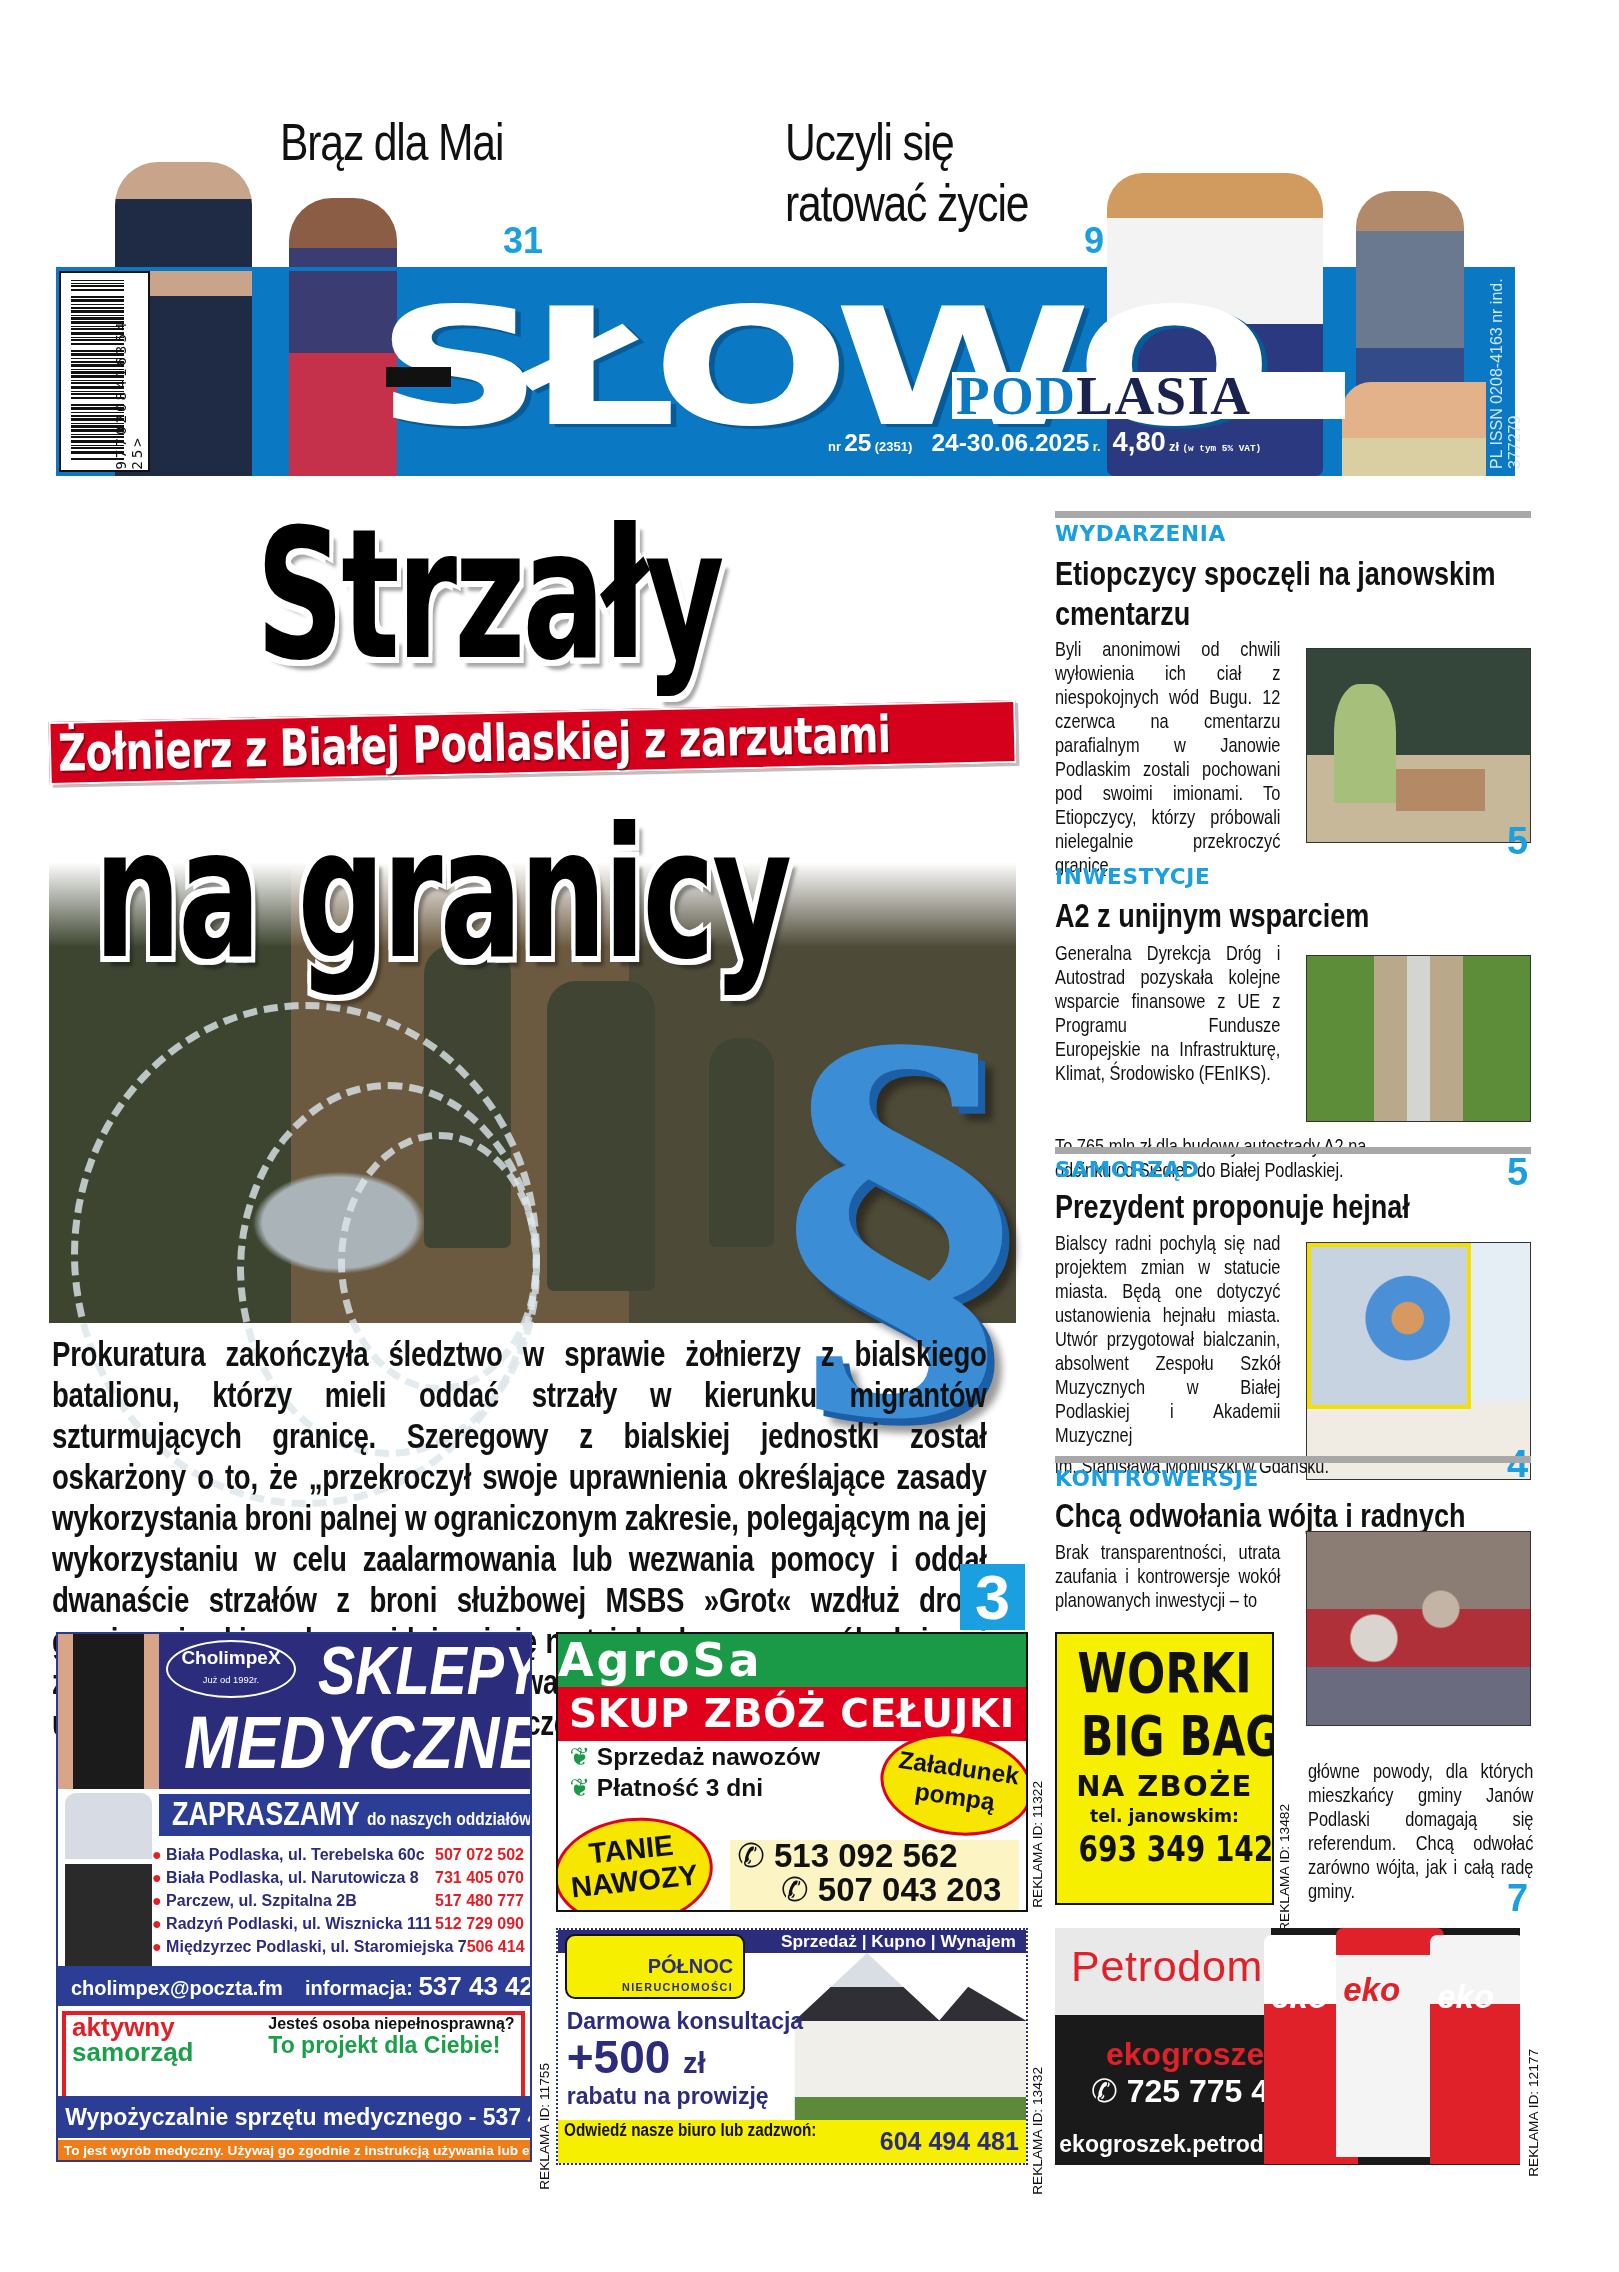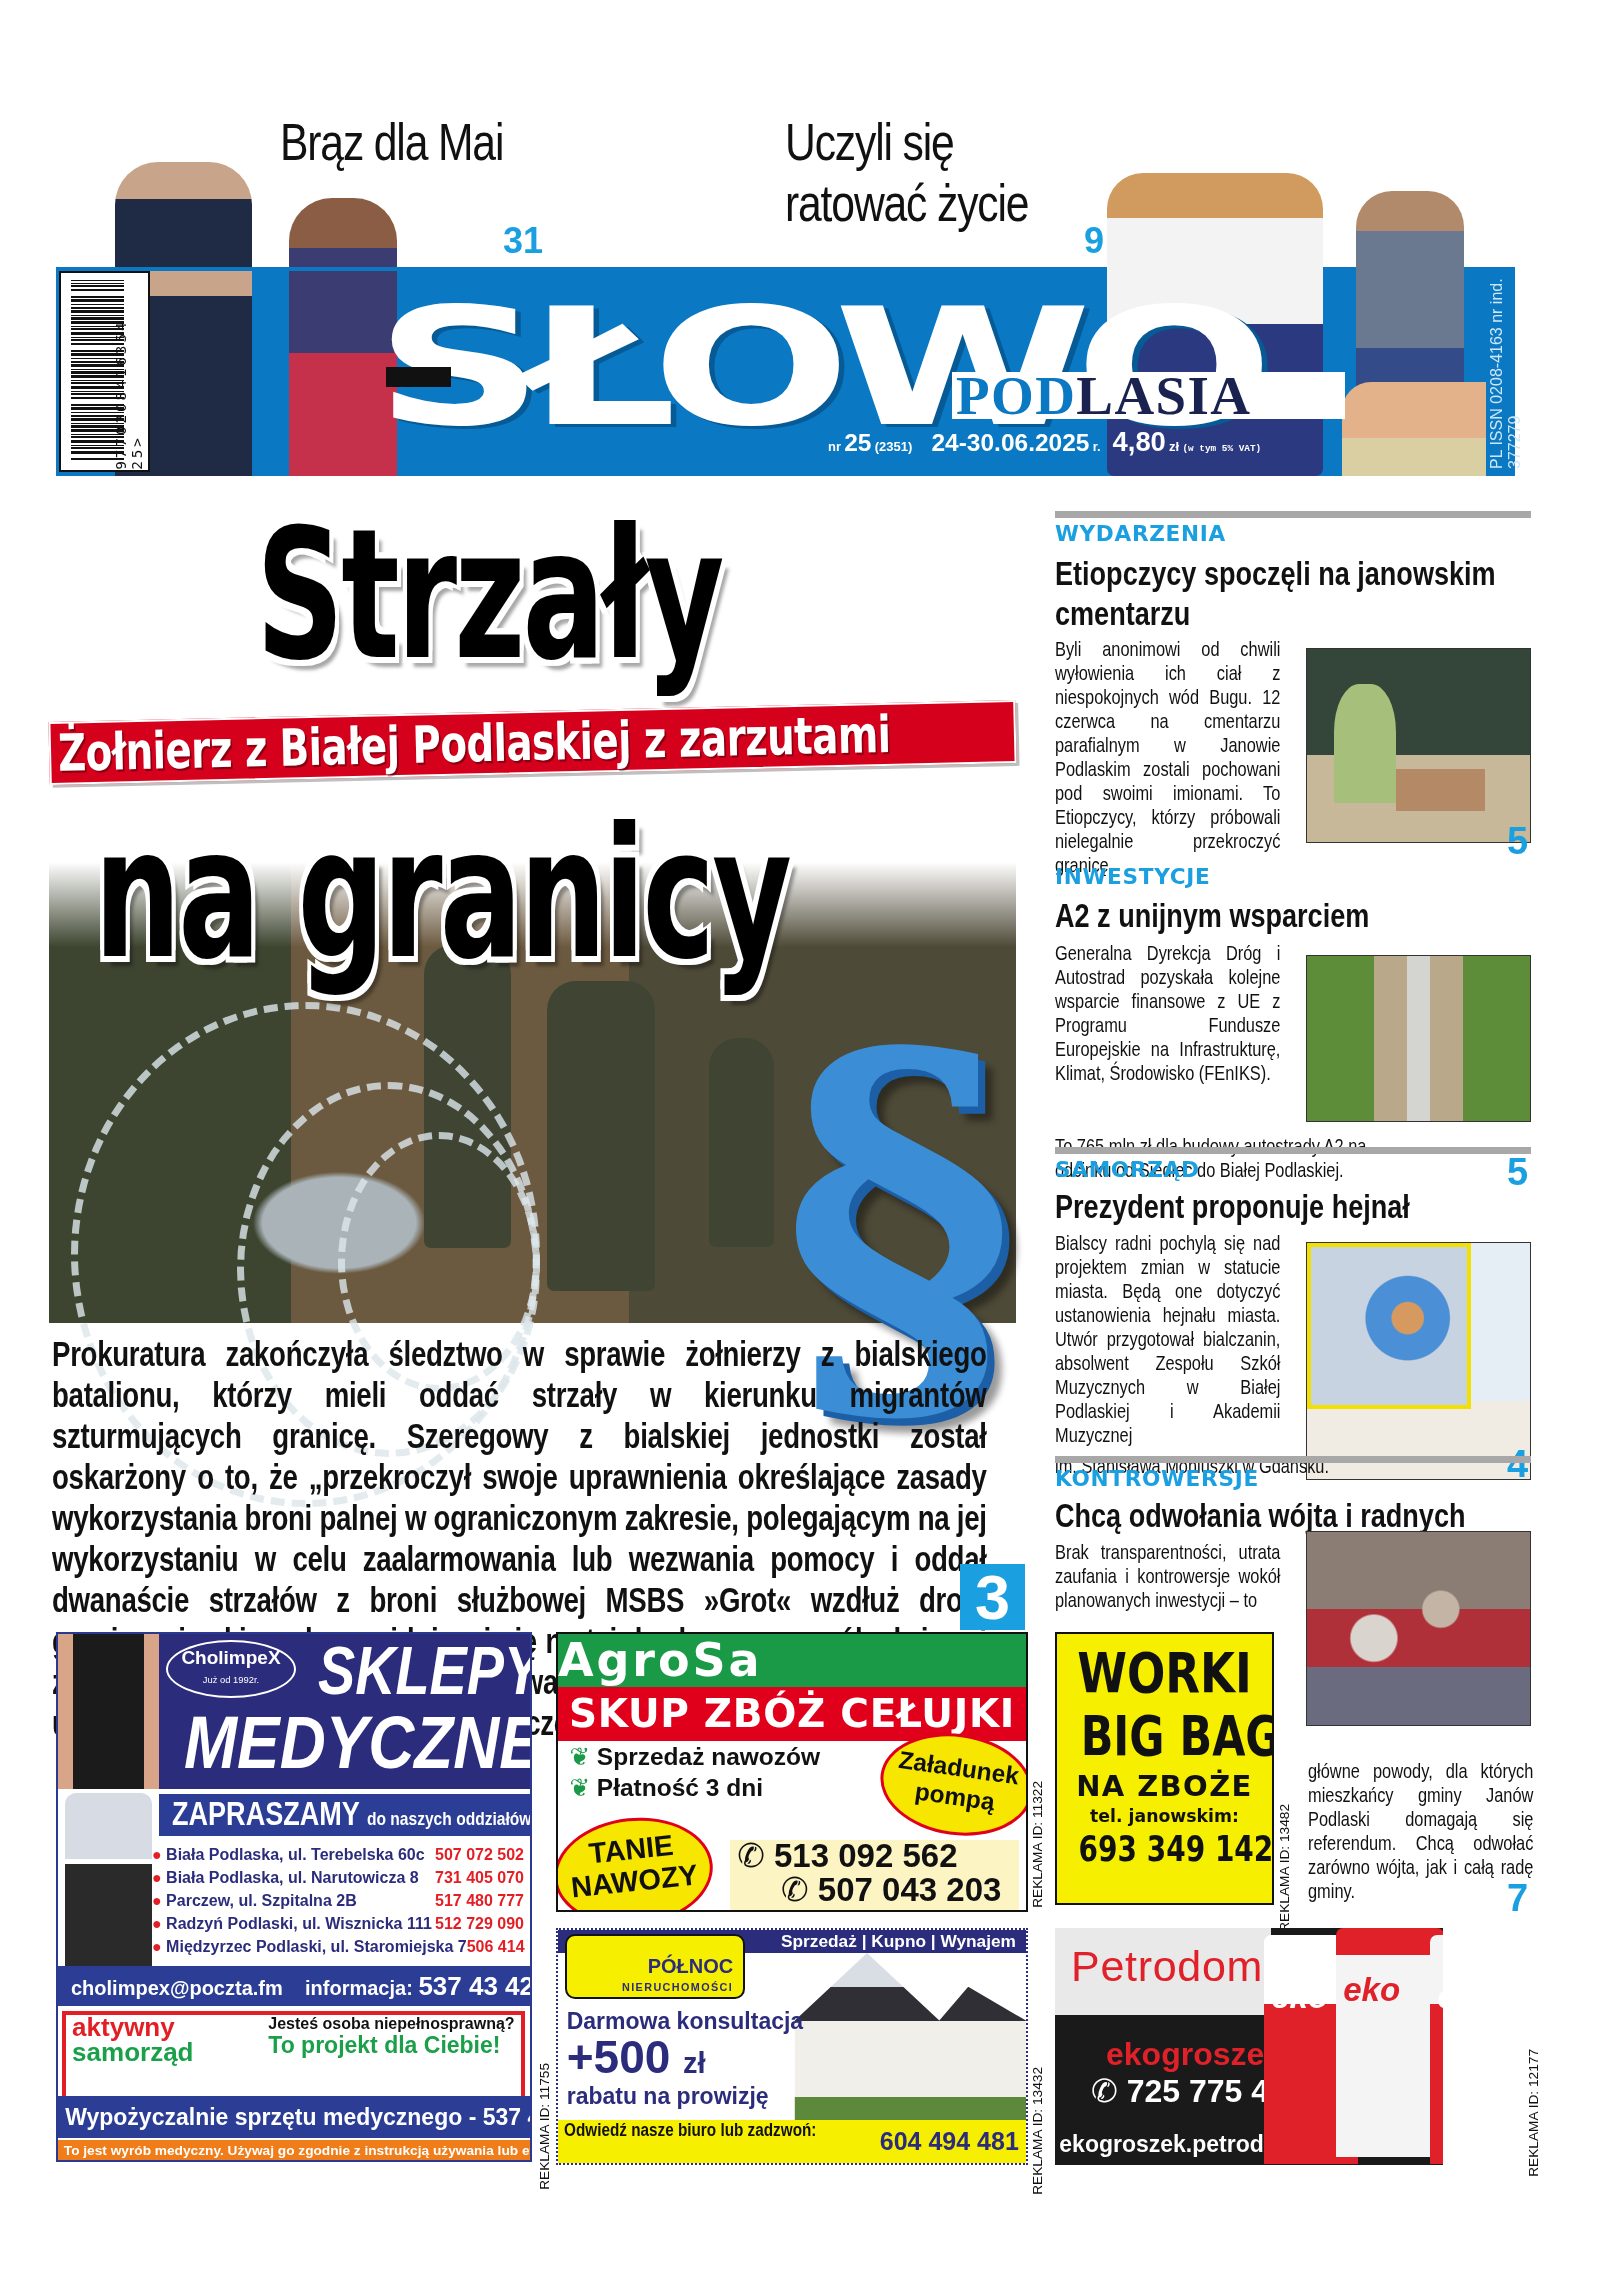--- a/index.html
+++ b/index.html
@@ -128,21 +128,21 @@
   .poln-house { position: absolute; right: 0; top: 23px; width: 289px; height: 169px; background: linear-gradient(180deg, #d9dee4 0 20%, #2f2f35 20% 40%, #f1efea 40% 85%, #5d8a3a 85% 100%); clip-path: polygon(20% 100%, 20% 40%, 45% 0, 70% 40%, 80% 20%, 100% 40%, 100% 100%); }
   .poln-t1 { position: absolute; left: 8.7px; top: 78px; font-size: 23px; font-weight: 700; color: #2c2c7d; white-space: nowrap; }
   .poln-t2 { position: absolute; left: 8.7px; top: 101px; font-size: 46px; font-weight: 900; color: #2c2c7d; white-space: nowrap; line-height: 52px; }
   .poln-t2 small { font-size: 29px; }
   .poln-t3 { position: absolute; left: 8.7px; top: 153px; font-size: 23px; font-weight: 700; color: #2c2c7d; white-space: nowrap; }
   .poln-foot { position: absolute; left: 0; bottom: 0; width: 100%; height: 43px; background: #f6ef00; white-space: nowrap; padding-left: 5.8px; }
   .poln-foot-lbl { font-size: 18px; font-weight: 900; color: #111; vertical-align: middle; transform: scaleX(0.85); display: inline-block; transform-origin: left center; }
   .poln-foot-tel { font-size: 25px; font-weight: 900; color: #2c2c7d; vertical-align: middle; line-height: 43px; position: absolute; right: 7.2px; }
 
   
-  .ad-petro { left: 1055px; top: 1928px; width: 388px; height: 237px; background: #1a1a1a; }
+  .ad-petro { left: 1055px; top: 1928px; width: 465px; height: 237px; background: #1a1a1a; }
   .petro-top { position: absolute; left: 0; top: 0; width: 216px; height: 87px; background: #e9e9e9; }
   .petro-logo { position: absolute; left: 16px; top: 14.4px; font-size: 43px; color: #e0212a; font-weight: 400; letter-spacing: 0.7px; white-space: nowrap; }
   .petro-eko { position: absolute; left: 51px; top: 108px; font-size: 32px; color: #e0212a; font-weight: 700; }
   .petro-tel { position: absolute; left: 36px; top: 144px; font-size: 32px; color: #fff; font-weight: 700; white-space: nowrap; }
   .petro-www { position: absolute; left: 4.3px; top: 203px; font-size: 23px; color: #fff; font-weight: 700; white-space: nowrap; }
   .petro-bag { position: absolute; top: 7.2px; width: 94px; height: 229px; border-radius: 7.2px 7.2px 0 0; }
   .petro-bag span { position: absolute; left: 7.2px; top: 43px; font-size: 33px; font-weight: 900; font-style: italic; }
   .petro-id { left: 1526px; top: 2049px; }
 </style>
 </head>

